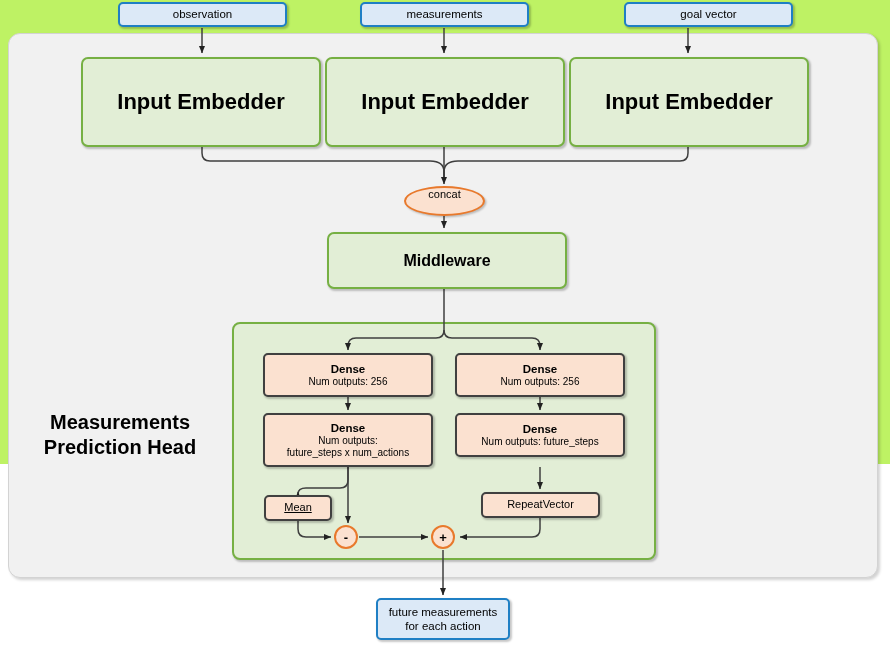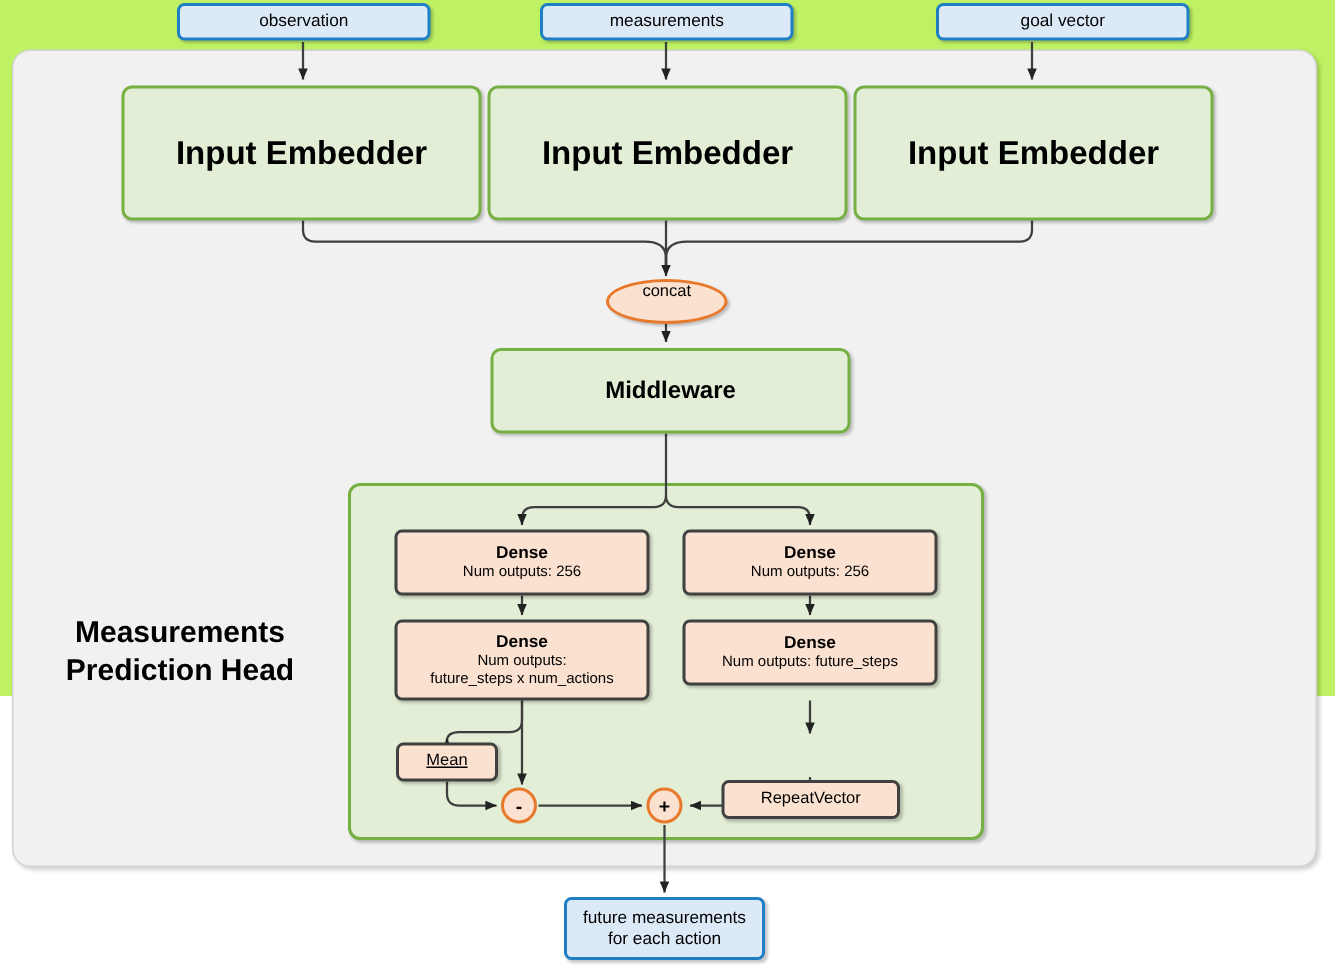--- a/index.html
+++ b/index.html
@@ -249,21 +249,21 @@
   <div class="node op-box" style="left:455px; top:353px; width:170px; height:44px;">
     <span class="title">Dense</span>
     <span class="sub">Num outputs: 256</span>
   </div>
 
   <div class="node op-box" style="left:455px; top:413px; width:170px; height:44px;">
     <span class="title">Dense</span>
     <span class="sub">Num outputs: future_steps</span>
   </div>
 
-  <div class="node op-box" style="left:481px; top:520px; width:119px; height:26px;">
+  <div class="node op-box" style="left:481px; top:492px; width:119px; height:26px;">
     <span>RepeatVector</span>
   </div>
 
   <div class="circ-op" style="left:334px; top:525px;">
     <span>-</span>
   </div>
   <div class="circ-op" style="left:431px; top:525px;">
     <span>+</span>
   </div>
 

